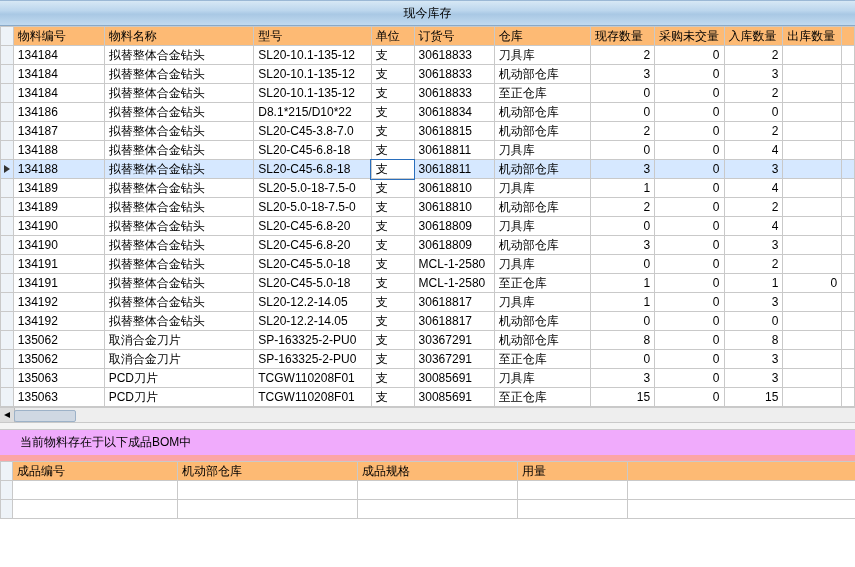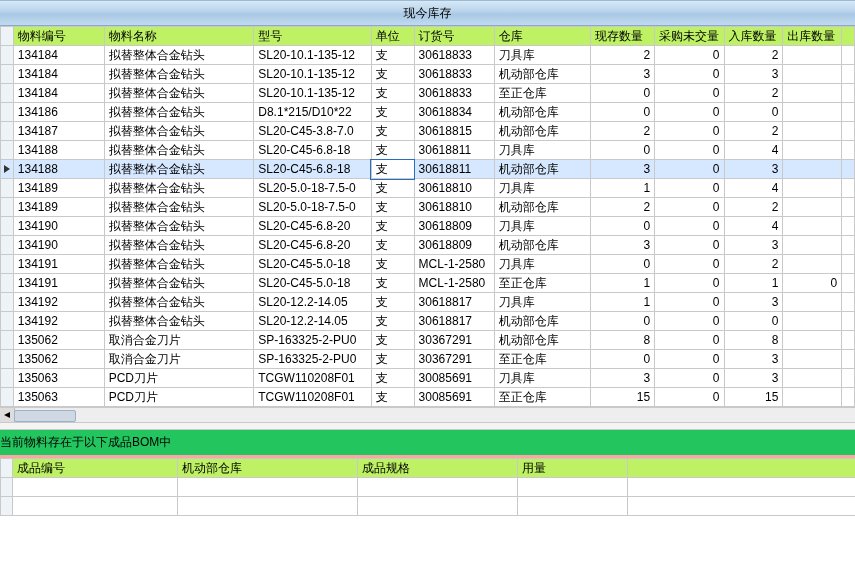--- a/index.html
+++ b/index.html
@@ -1,31 +1,31 @@
 <!DOCTYPE html>
 <html><head>
 <meta charset="utf-8">
 <style>
   html,body{margin:0;padding:0;font-family:'Microsoft YaHei','SimSun',Arial,sans-serif;font-size:12px;color:#000;background:#fff;width:855px;height:567px;overflow:hidden}
   .title-bar{height:24px;line-height:24px;text-align:center;font-size:12px;background:linear-gradient(to bottom,#d7e8f5 0%,#bcd6ed 40%,#a9c8e4 55%,#c1daf0 100%);border-top:1px solid #9bb8d5;border-bottom:1px solid #8aa9c7}
   .grid-wrap{position:relative}
   table{border-collapse:collapse;table-layout:fixed;width:100%}
   th,td{border:1px solid #c9c9c9;padding:0 4px;height:18px;line-height:18px;overflow:hidden;white-space:nowrap;text-overflow:clip;background:#fff}
-  thead th{background:#bef264;font-weight:normal;text-align:left}
+  thead th{background:#fdba74;font-weight:normal;text-align:left}
   thead th.num{text-align:left}
   td.num{text-align:right}
   tr.sel td{background:#d6e8ff}
   tr.sel td.edit{background:#fff;outline:1px solid #2a6ebb}
   .rowmark{width:10px;padding:0;text-align:center;background:#eef3f8}
   .rowmark .tri{display:inline-block;width:0;height:0;border-top:4px solid transparent;border-bottom:4px solid transparent;border-left:6px solid #333}
   .scrollstub{height:14px;background:#eee;border-top:1px solid #c9c9c9;position:relative}
   .scrollstub .left{position:absolute;left:0;top:0;width:14px;height:14px;background:#ddd;border-right:1px solid #bbb;text-align:center;line-height:12px}
   .scrollstub .thumb{position:absolute;left:14px;top:2px;height:10px;width:60px;background:#cfd8e3;border:1px solid #9db2c8;border-radius:2px}
   .divider{height:6px;background:#f4f4f4;border-top:1px solid #c9c9c9;border-bottom:1px solid #c9c9c9}
-  .subtitle{padding:4px 0;background:#22c55e;border-bottom:3px solid #fca5a5}
+  .subtitle{padding:4px 20px;background:#f0abfc;border-bottom:6px solid #fca5a5}
   .c-mark{width:12px}
   .c0{width:85px}.c1{width:140px}.c2{width:110px}.c3{width:40px}.c4{width:75px}.c5{width:90px}.c6{width:60px}.c7{width:65px}.c8{width:55px}.c9{width:55px}.c10{width:12px}
   .b0{width:12px}.b1{width:165px}.b2{width:180px}.b3{width:160px}.b4{width:110px}.b5{width:228px}
 </style>
 </head>
 <body>
 
 <div class="title-bar">现今库存</div>
 
 <div class="grid-wrap">

